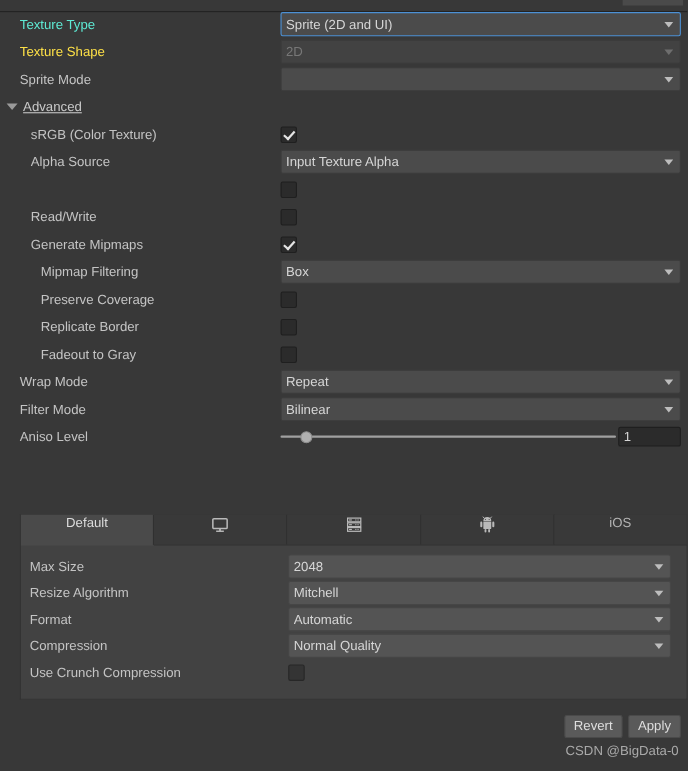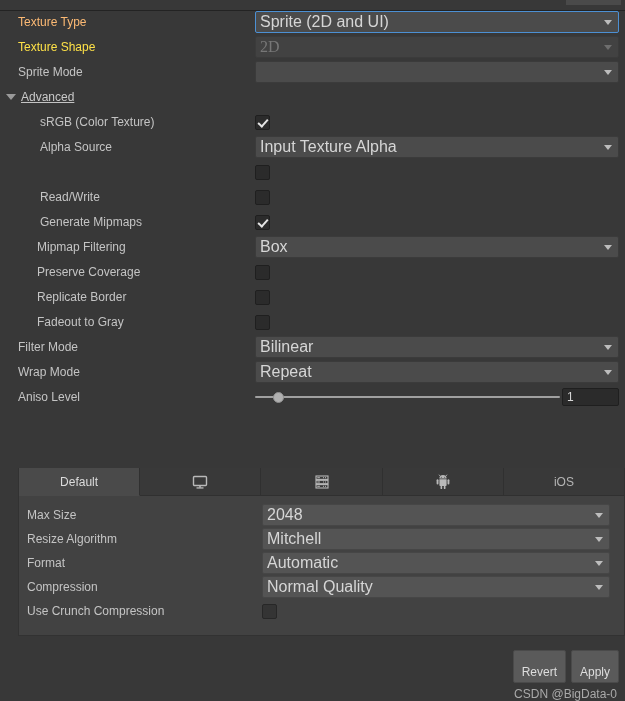--- a/index.html
+++ b/index.html
@@ -47,55 +47,54 @@
     margin-bottom: 5px;
     position: relative;
   }
   .label {
     font-size: 12px;
     color: #c4c4c4;
     white-space: nowrap;
     line-height: 20px;
   }
   .label.dim { color: #fde047; }
-  .label.accent { color: #fdba74; }
+  .label.accent { color: #5eead4; }
 
   .ind0  { padding-left: 18px; }
-  .ind1  { padding-left: 40px; }
+  .ind1  { padding-left: 28px; }
   .ind2  { padding-left: 37px; }
 
   .field {
     position: absolute;
     left: 255px;
     width: 364px;
   }
 
   
   .dropdown {
     height: 22px;
     background: #4b4b4b;
     border: 1px solid #3b3b3b;
     border-radius: 2px;
     box-sizing: border-box;
     display: flex;
     align-items: center;
     padding: 0 4px;
     position: relative;
     color: #d6d6d6;
-    font-size: 16px;
+    font-size: 12px;
   }
   .dropdown.focused {
     border: 1px solid #4c90d4;
     background: #4b4b4b;
   }
   .dropdown.disabled {
     background: #424242;
     border-color: #3b3b3b;
     color: #777777;
-    font-family: Liberation Serif, serif;
   }
   .dropdown .dd-text {
     flex: 1;
     overflow: hidden;
     white-space: nowrap;
     line-height: 18px;
   }
   .caret {
     width: 0; height: 0;
     border-left: 4px solid transparent;
@@ -205,21 +204,21 @@
   }
   .tabbar {
     display: flex;
     height: 27px;
     background: #393939;
     border-bottom: 1px solid #303030;
   }
   .tab {
     flex: 1;
     display: flex;
-    align-items: center;
+    align-items: flex-start;
     justify-content: center;
     font-size: 12px;
     color: #b4b4b4;
     background: #393939;
     border-right: 1px solid #303030;
     box-sizing: border-box;
     position: relative;
   }
   .tab:last-child { border-right: none; }
   .tab.active {
@@ -250,21 +249,21 @@
     display: flex;
     justify-content: flex-end;
     gap: 5px;
   }
   .btn {
     background: #5a5a5a;
     border: 1px solid #4a4a4a;
     border-radius: 2px;
     color: #dedede;
     font-size: 12px;
-    padding: 14px 8px 3px 8px;
+    padding: 2px 8px 3px 8px;
     line-height: 14px;
   }
   .watermark {
     margin-top: 4px;
     font-size: 12px;
     color: #a9a9a9;
     text-align: right;
     padding-right: 2px;
   }
 
@@ -372,33 +371,33 @@
       <div class="row">
         <span class="label ind2">Fadeout to Gray</span>
         <div class="field">
           <div class="checkbox"></div>
         </div>
       </div>
     </div>
 
   <div id="sampling-rows">
       <div class="row">
+        <span class="label ind0">Wrap Mode</span>
+        <div class="field">
+          <div class="dropdown">
+            <span class="dd-text">Repeat</span>
+            <span class="caret"></span>
+          </div>
+        </div>
+      </div>
+      <div class="row">
         <span class="label ind0">Filter Mode</span>
         <div class="field">
           <div class="dropdown">
             <span class="dd-text">Bilinear</span>
-            <span class="caret"></span>
-          </div>
-        </div>
-      </div>
-      <div class="row">
-        <span class="label ind0">Wrap Mode</span>
-        <div class="field">
-          <div class="dropdown">
-            <span class="dd-text">Repeat</span>
             <span class="caret"></span>
           </div>
         </div>
       </div>
     </div>
 
   <div class="row">
     <span class="label ind0">Aniso Level</span>
     <div class="slider-wrap">
       <div class="slider-track">

